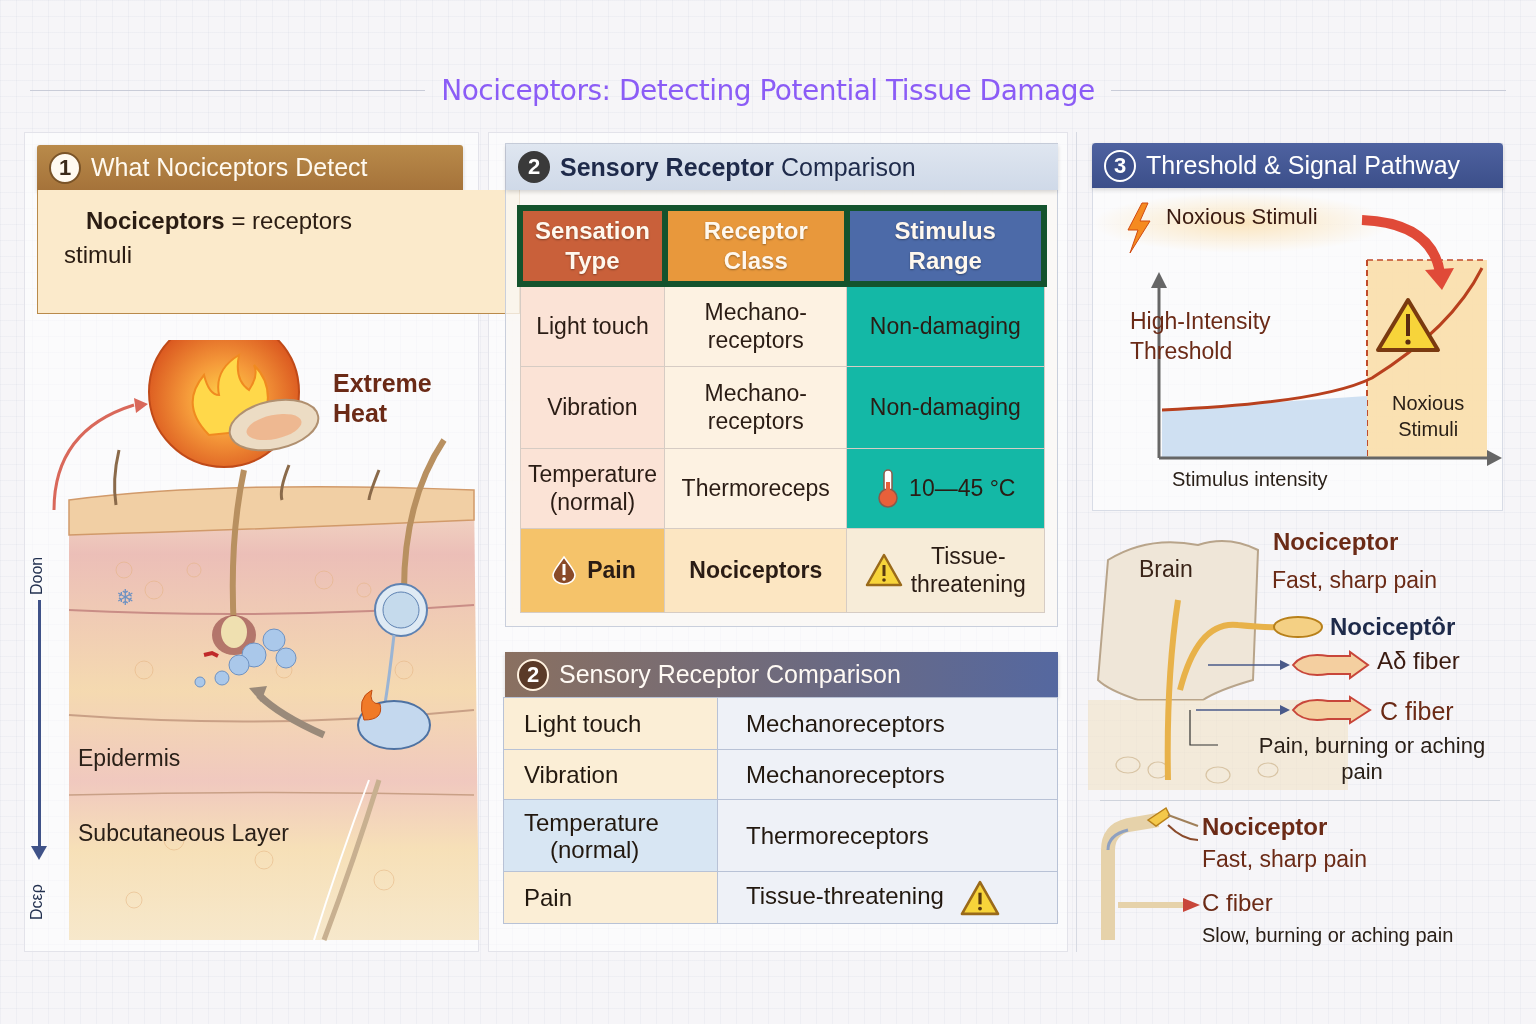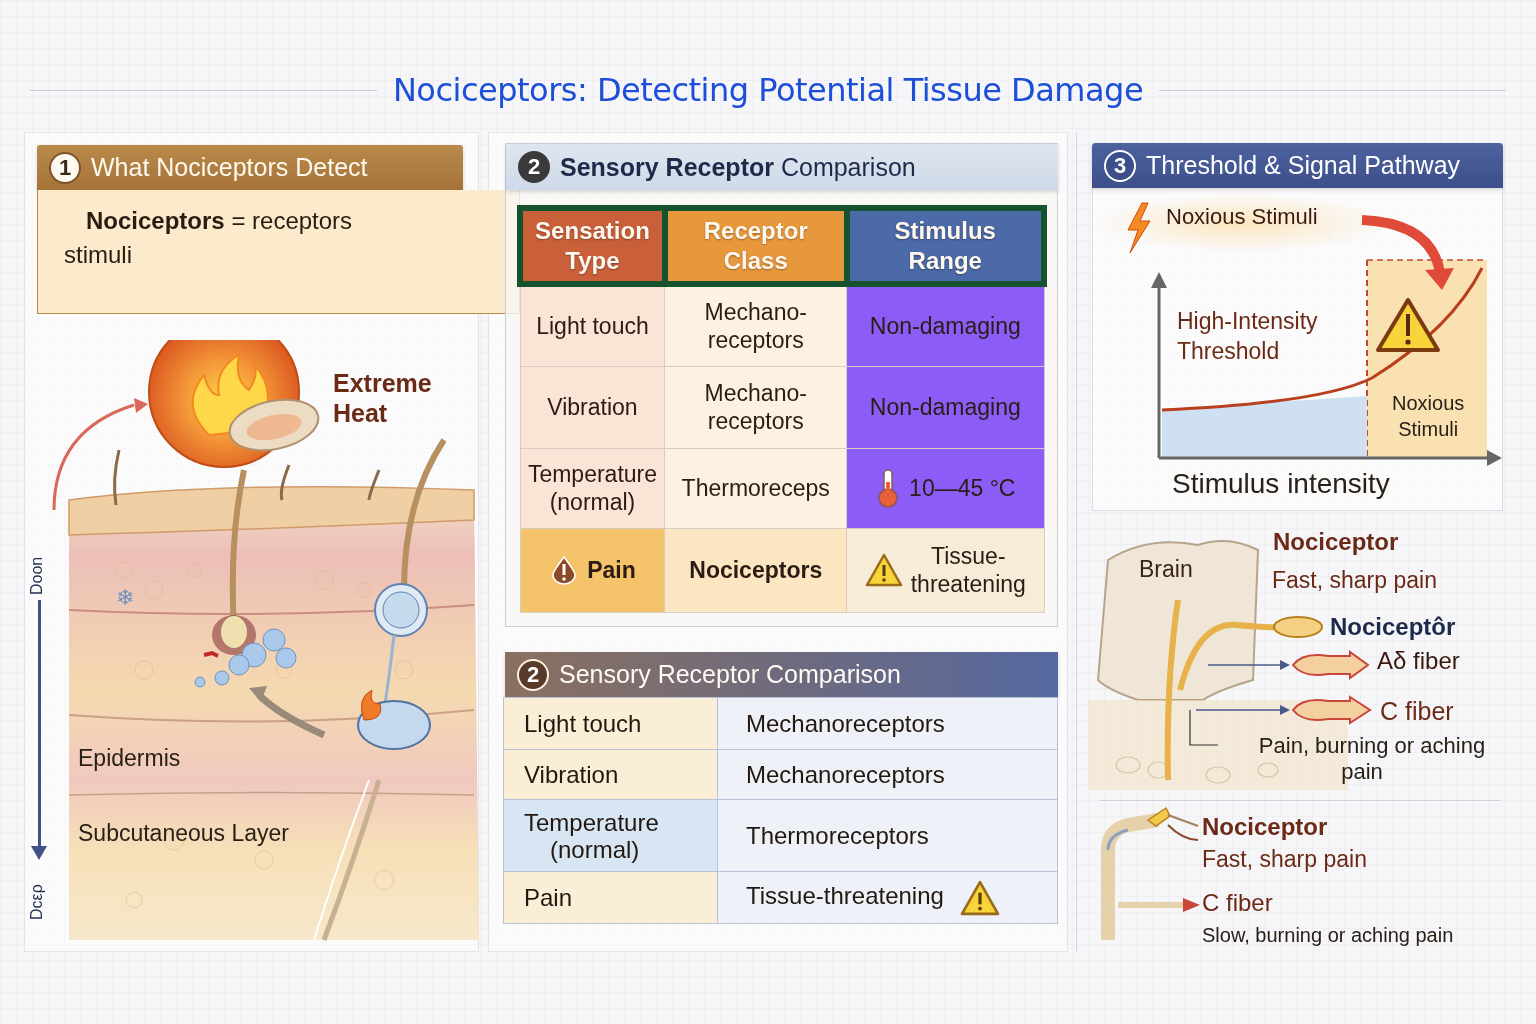--- a/index.html
+++ b/index.html
@@ -12,21 +12,21 @@
     background-image:
       linear-gradient(rgba(170,180,200,0.10) 1px, transparent 1px),
       linear-gradient(90deg, rgba(170,180,200,0.10) 1px, transparent 1px);
     background-size: 16px 16px;
   }
   .abs { position: absolute; }
 
   
   .title-row { left: 30px; top: 62px; width: 1476px; height: 56px; display: flex; align-items: center; }
   .title-rule { flex: 1; height: 1px; background: #c9ccd8; }
-  .title-text { font-size: 32px; color: #1d4ed8; padding: 0 16px; letter-spacing: -0.5px; white-space: nowrap; font-family: "DejaVu Sans", sans-serif; font-weight: normal; }
+  .title-text { font-size: 28px; color: #8b5cf6; padding: 0 16px; letter-spacing: -0.5px; white-space: nowrap; font-family: "DejaVu Sans", sans-serif; font-weight: normal; }
 
   
   .panel-bg { background: rgba(255,255,255,0.55); border: 1px solid #e3e3ea; }
 
   
   .sec-head {
     display: flex; align-items: center; gap: 10px; padding: 0 12px;
     font-size: 25px; white-space: nowrap;
     box-shadow: 0 2px 4px rgba(0,0,0,0.15);
   }
@@ -56,21 +56,21 @@
   .p2-head .badge { background: #3a3a3a; color: #fff; }
   .p2-head .h-b { font-weight: bold; }
   table.cmp { position: absolute; left: 517px; top: 205px; width: 530px; border-collapse: collapse; }
   table.cmp th { font-size: 24px; color: #fff8ee; font-weight: bold; text-shadow: 0 1px 2px rgba(0,0,0,0.35); height: 76px; line-height: 30px; border: 6px solid #14532d; }
   table.cmp td { font-size: 23px; border: 1px solid #d6ccc4; text-align: center; line-height: 28px; color: #2a1c14; }
   .th-a { background: #c9603a; width: 146px; }
   .th-b { background: #e8983c; width: 184px; }
   .th-c { background: #4c6aa8; width: 200px; }
   .col-a { background: #fbe3d6; }
   .col-b { background: #fdf2e2; }
-  .col-c { background: #8b5cf6; }
+  .col-c { background: #14b8a6; }
   .row-h1 { height: 82px; } .row-h2 { height: 82px; } .row-h3 { height: 80px; } .row-h4 { height: 84px; }
   .pain-a { background: #f5c36a !important; font-weight: bold; }
   .pain-b { background: #fce6c2 !important; font-weight: bold; }
   .pain-c { background: #f7ecd8 !important; }
   .temp-small { font-size: 20px; line-height: 24px; }
   .cell-flex { display: flex; align-items: center; justify-content: center; gap: 8px; }
 
   
   .p2b-head { left: 505px; top: 652px; width: 553px; height: 45px;
     background: linear-gradient(90deg, #8a7060 0%, #6c6a80 55%, #5568a0 100%); color: #fffaf4; }
@@ -81,23 +81,23 @@
   table.cmp2 td.c2 { background: #eef1f7; padding-left: 28px; }
   table.cmp2 tr.t-row td.c1 { background: #d8e6f3; }
   .r1 { height: 52px; } .r2 { height: 50px; } .r3 { height: 72px; } .r4 { height: 52px; }
 
   
   .p3-bg { left: 1092px; top: 143px; width: 411px; height: 368px; background: rgba(255,255,255,0.6); border: 1px solid #d8dce6; }
   .p3-head { left: 1092px; top: 143px; width: 411px; height: 45px;
     background: linear-gradient(#4e62a0, #3c4f8a); color: #fff; border-radius: 4px 4px 0 0; }
   .p3-head .badge { background: #3c4f8a; color: #fff; border: 2px solid #fff; }
   .noxious-top { left: 1166px; top: 204px; font-size: 22px; color: #3a1a10; }
-  .hi-thr { left: 1177px; top: 306px; font-size: 23px; color: #6b2a16; line-height: 30px; }
+  .hi-thr { left: 1130px; top: 306px; font-size: 23px; color: #6b2a16; line-height: 30px; }
   .nox-zone-lbl { left: 1392px; top: 390px; font-size: 20px; color: #2a2018; line-height: 26px; text-align: center; }
-  .x-label { left: 1172px; top: 468px; font-size: 28px; color: #2a2018; }
+  .x-label { left: 1172px; top: 468px; font-size: 20px; color: #2a2018; }
 
   
   .path-nociceptor1 { left: 1273px; top: 528px; font-size: 24px; color: #6b2a16; font-weight: bold; }
   .path-fast1 { left: 1272px; top: 567px; font-size: 23px; color: #6b2a16; }
   .path-brain { left: 1139px; top: 556px; font-size: 23px; color: #3a2418; }
   .path-nociceptor2 { left: 1330px; top: 613px; font-size: 24px; color: #1e2a4a; font-weight: bold; }
   .path-ad { left: 1377px; top: 647px; font-size: 24px; color: #3a1a10; }
   .path-c { left: 1380px; top: 697px; font-size: 25px; color: #6b2a16; }
   .path-slow { left: 1222px; top: 733px; font-size: 22px; color: #2a2018; text-align: center; line-height: 26px; width: 300px; }
 

